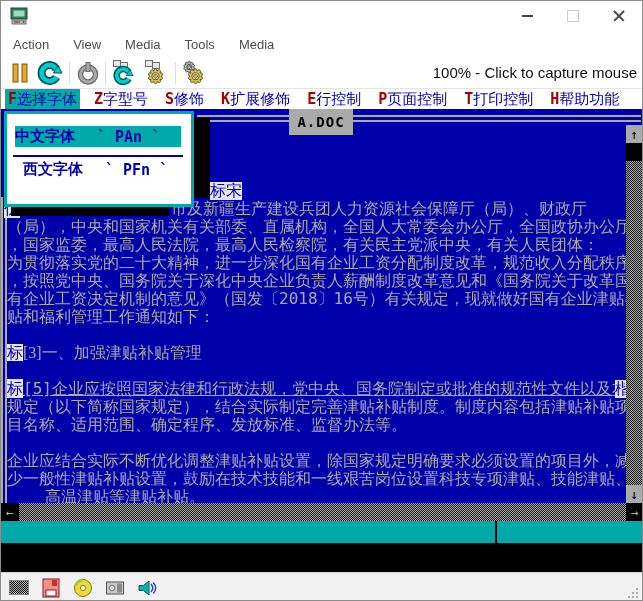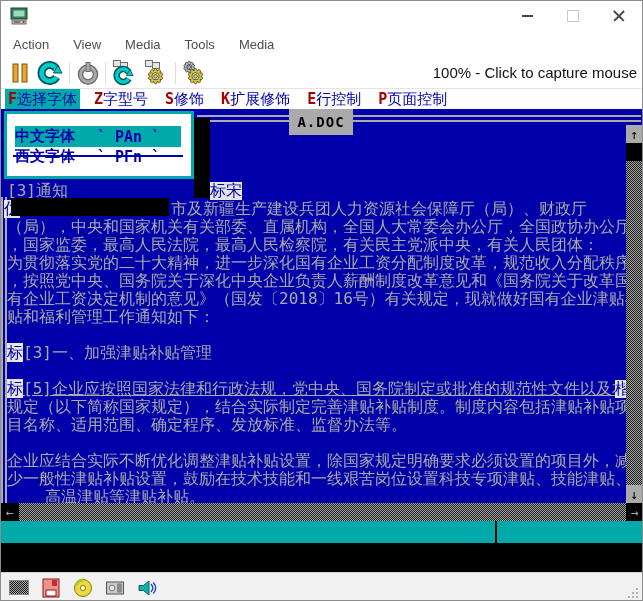--- a/index.html
+++ b/index.html
@@ -38,21 +38,21 @@
   .dositem.active{background:#00AAAA;}
   .docline-rule{position:absolute;left:196px;top:26px;right:1px;height:7px;border-top:2px solid #AAAAAA;border-bottom:2px solid #AAAAAA;box-sizing:border-box;}
   .doctab{position:absolute;left:288px;top:20px;width:64px;height:26px;background:#AAAAAA;color:#000;
           font-size:14px;font-weight:bold;display:flex;align-items:center;justify-content:center;letter-spacing:1px;}
   .leftmargin{position:absolute;left:0;top:108px;width:6px;height:306px;border-left:2px solid #AAAAAA;border-right:2px solid #AAAAAA;box-sizing:border-box;}
   .dos-row{position:absolute;left:6px;right:0;height:18px;font-size:16px;line-height:18px;color:#AAAAAA;white-space:pre;overflow:visible;}
   .dos-row .txt{color:#AAAAAA;}
   .dos-row .ctrl{background:#e5e5e5;color:#0000AA;}
   .dos-row .u{text-decoration:underline;}
   
-  .dropdown{position:absolute;left:3px;top:22px;width:190px;height:68px;background:#ffffff;border:3px solid #00AAAA;box-sizing:border-box;}
+  .dropdown{position:absolute;left:3px;top:22px;width:190px;height:96px;background:#ffffff;border:3px solid #00AAAA;box-sizing:border-box;}
   .dd-item{position:absolute;left:8px;right:10px;height:21px;display:flex;align-items:center;font-size:15px;color:#0000AA;font-weight:bold;white-space:pre;}
   .dd-item .sc{margin-left:22px;}
   .dd-item.active{background:#00AAAA;}
   .dd-sep{position:absolute;left:6px;right:8px;top:41px;height:2px;background:#0000AA;}
   .shadow{position:absolute;background:#000;}
   
   .dither{background-image:conic-gradient(#1a1a1a 25%,#A8A8A8 25% 50%,#1a1a1a 50% 75%,#A8A8A8 75%);background-size:2px 2px;}
   .vscroll{position:absolute;left:625px;top:36px;width:17px;height:378px;}
   .varrow{position:absolute;left:0;width:17px;height:18px;background:#AAAAAA;color:#000;font-size:13px;display:flex;align-items:center;justify-content:center;}
   .vthumb{position:absolute;left:0;top:18px;width:17px;height:18px;background:#000;}
@@ -150,54 +150,56 @@
   </div>
 
   <div class="screen">
     <div class="dosmenu">
         <span class="dositem active"><span class="hot">F</span><span class="lab">选择字体</span></span>
         <span class="dositem"><span class="hot">Z</span><span class="lab">字型号</span></span>
         <span class="dositem"><span class="hot">S</span><span class="lab">修饰</span></span>
         <span class="dositem"><span class="hot">K</span><span class="lab">扩展修饰</span></span>
         <span class="dositem"><span class="hot">E</span><span class="lab">行控制</span></span>
         <span class="dositem"><span class="hot">P</span><span class="lab">页面控制</span></span>
+        <span class="dositem"><span class="hot">T</span><span class="lab">打印控制</span></span>
+        <span class="dositem"><span class="hot">H</span><span class="lab">帮助功能</span></span>
       </div>
 
     <div class="docline-rule"></div>
     <div class="doctab">A.DOC</div>
 
     <div class="leftmargin"></div>
     <div>
         <div class="dos-row" style="top: 93px;"><span class="ctrl" style="position: absolute; left: 203px;">标宋</span><span class="txt">[3]通知</span></div>
         <div class="dos-row" style="top: 111px;"><span class="ctrl" style="position: absolute; left: -3px;">仿</span><span class="txt" style="position: absolute; left: 164px;">市及新疆生产建设兵团人力资源社会保障厅（局）、财政厅</span></div>
         <div class="dos-row" style="top: 129px;"><span class="txt">（局），中央和国家机关有关部委、直属机构，全国人大常委会办公厅，全国政协办公厅</span></div>
         <div class="dos-row" style="top: 147px;"><span class="txt">，国家监委，最高人民法院，最高人民检察院，有关民主党派中央，有关人民团体：</span></div>
         <div class="dos-row" style="top: 165px;"><span class="txt">为贯彻落实党的二十大精神，进一步深化国有企业工资分配制度改革，规范收入分配秩序</span></div>
         <div class="dos-row" style="top: 183px;"><span class="txt">，按照党中央、国务院关于深化中央企业负责人薪酬制度改革意见和《国务院关于改革国</span></div>
         <div class="dos-row" style="top: 201px;"><span class="txt">有企业工资决定机制的意见》（国发〔2018〕16号）有关规定，现就做好国有企业津贴补</span></div>
         <div class="dos-row" style="top: 219px;"><span class="txt">贴和福利管理工作通知如下：</span></div>
         <div class="dos-row" style="top: 237px;"></div>
-        <div class="dos-row" style="top: 255px;"><span class="ctrl">标</span><span class="txt">[3]一、加强津贴补贴管理</span></div>
+        <div class="dos-row" style="top: 255px; font-family: Liberation Serif, serif;"><span class="ctrl">标</span><span class="txt">[3]一、加强津贴补贴管理</span></div>
         <div class="dos-row" style="top: 273px;"></div>
         <div class="dos-row" style="top: 291px;"><span class="ctrl">标</span><span class="txt u">[5]企业应按照国家法律和行政法规，党中央、国务院制定或批准的规范性文件以及本</span><span class="ctrl" style="position: absolute; left: 608px;">楷</span></div>
         <div class="dos-row" style="top: 309px;"><span class="txt">规定（以下简称国家规定），结合实际制定完善津贴补贴制度。制度内容包括津贴补贴项</span></div>
         <div class="dos-row" style="top: 327px;"><span class="txt">目名称、适用范围、确定程序、发放标准、监督办法等。</span></div>
         <div class="dos-row" style="top: 345px;"></div>
         <div class="dos-row" style="top: 363px;"><span class="txt">企业应结合实际不断优化调整津贴补贴设置，除国家规定明确要求必须设置的项目外，减</span></div>
         <div class="dos-row" style="top: 381px;"><span class="txt">少一般性津贴补贴设置，鼓励在技术技能和一线艰苦岗位设置科技专项津贴、技能津贴、</span></div>
         <div class="dos-row" style="top: 399px; margin-left: 38px;"><span class="txt">高温津贴等津贴补贴。</span></div>
       </div>
 
     <div class="shadow" style="left:193px;top:29px;width:16px;height:80px;"></div>
     <div class="shadow" style="left:10px;top:109px;width:158px;height:18px;"></div>
 
     <div class="dropdown">
       <div class="dd-sep"></div>
     <div class="dd-item active" style="top: 12px;"><span>中文字体</span><span class="sc">` PAn `</span></div>
-        <div class="dd-item" style="top: 32px;"><span>西文字体</span><span class="sc">` PFn `</span></div>
+        <div class="dd-item" style="top: 45px; margin-left: 8px;"><span>西文字体</span><span class="sc">` PFn `</span></div>
       </div>
 
     <div class="vscroll">
       <div class="varrow" style="top:0">↑</div>
       <div class="vthumb"></div>
       <div class="vtrack dither"></div>
       <div class="varrow" style="top:360px">↓</div>
     </div>
 
     <div class="hscroll">

